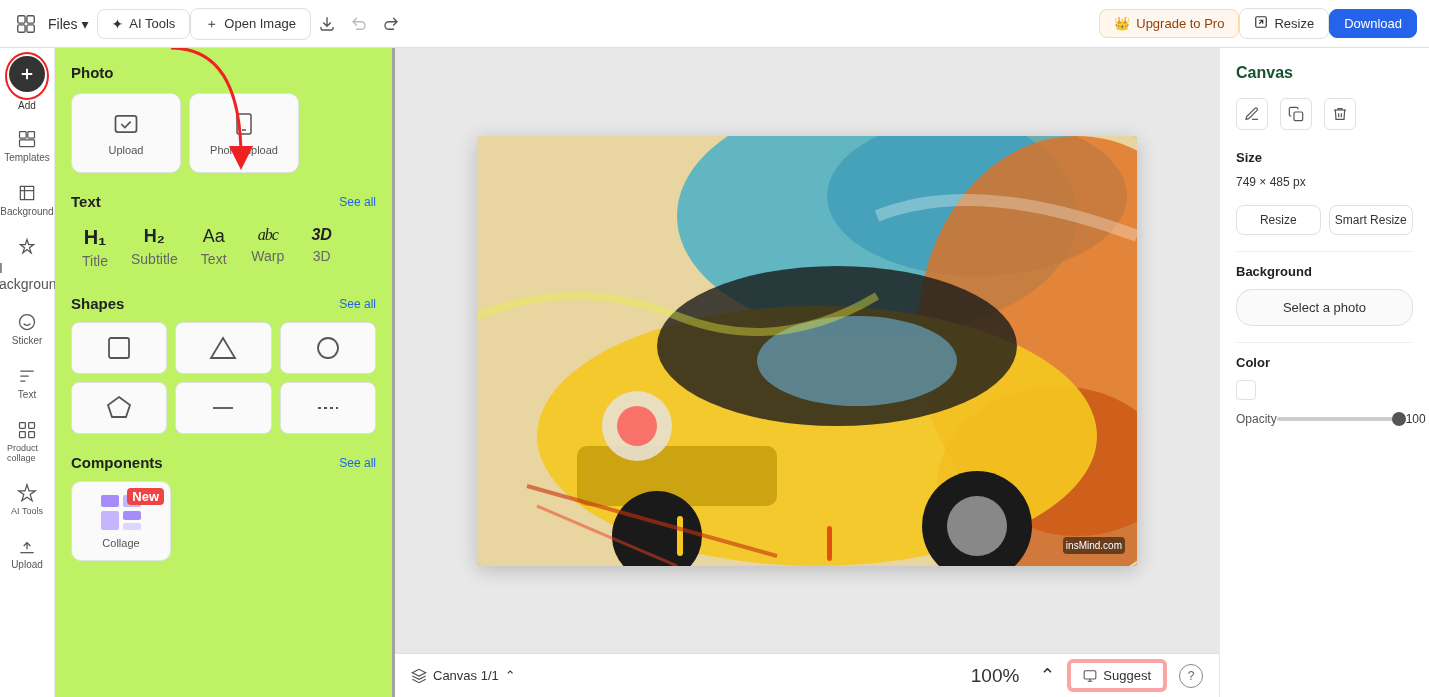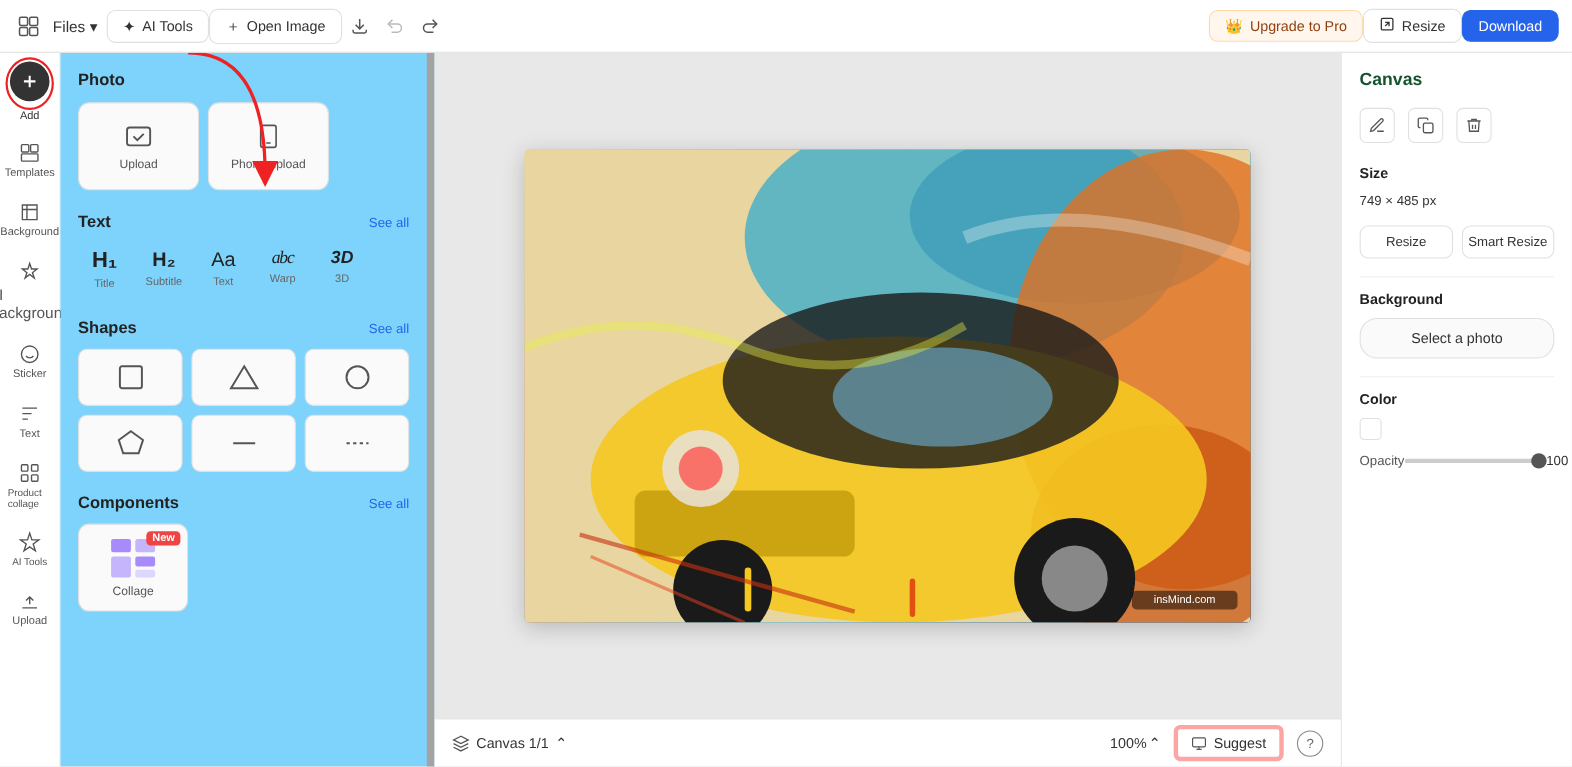--- a/index.html
+++ b/index.html
@@ -20,52 +20,52 @@
     
     .main { display: flex; flex: 1; overflow: hidden; }
 
     
     .leftnav { width: 55px; background: #fff; border-right: 1px solid #e8e8e8; display: flex; flex-direction: column; align-items: center; padding-top: 8px; gap: 4px; flex-shrink: 0; }
     .leftnav-item { display: flex; flex-direction: column; align-items: center; gap: 3px; padding: 8px 4px; border-radius: 8px; cursor: pointer; width: 48px; color: #555; font-size: 10px; }
     .leftnav-item svg { width: 20px; height: 20px; }
     .add-btn { width: 36px; height: 36px; background: #333; border-radius: 50%; display: flex; align-items: center; justify-content: center; color: #fff; margin-bottom: 4px; cursor: pointer; flex-shrink: 0; }
 
     
-    .sidebar { width: 340px; background: #7dd3fc; border-right: 7px solid #a3a3a3; overflow-y: auto; flex-shrink: 0; padding: 16px; }
+    .sidebar { width: 340px; background: #bef264; border-right: 3px solid #a3a3a3; overflow-y: auto; flex-shrink: 0; padding: 16px; }
     .sidebar-section-title { font-size: 15px; font-weight: 600; margin-bottom: 12px; color: #222; }
     .sidebar-row { display: flex; align-items: center; justify-content: space-between; margin-bottom: 10px; }
     .sidebar-see-all { color: #2563eb; font-size: 12px; cursor: pointer; }
 
     
     .photo-grid { display: flex; gap: 8px; margin-bottom: 20px; }
     .photo-card { width: 110px; height: 80px; border: 1.5px solid #e0e0e0; border-radius: 10px; display: flex; flex-direction: column; align-items: center; justify-content: center; gap: 6px; cursor: pointer; font-size: 11px; color: #555; background: #fafafa; }
 
     
     .text-grid { display: flex; gap: 6px; margin-bottom: 20px; flex-wrap: wrap; }
     .text-item { display: flex; flex-direction: column; align-items: center; gap: 4px; cursor: pointer; padding: 6px; border-radius: 8px; min-width: 48px; }
-    .text-item .label { font-size: 10px; color: #666; }
+    .text-item .label { font-size: 14px; color: #666; }
 
     
     .shapes-grid { display: grid; grid-template-columns: repeat(3, 1fr); gap: 8px; margin-bottom: 20px; }
     .shape-item { border: 1.5px solid #e0e0e0; border-radius: 8px; height: 52px; display: flex; align-items: center; justify-content: center; cursor: pointer; background: #fafafa; }
 
     
     .components-grid { display: flex; gap: 8px; margin-bottom: 20px; }
     .component-card { width: 100px; height: 80px; border: 1.5px solid #e0e0e0; border-radius: 10px; display: flex; flex-direction: column; align-items: center; justify-content: center; gap: 4px; cursor: pointer; font-size: 11px; color: #555; background: #fafafa; position: relative; }
-    .new-badge { background: #ef4444; color: #fff; font-size: 10px; padding: 1px 5px; border-radius: 4px; position: absolute; top: 6px; right: 6px; font-weight: 700; text-align: right; }
+    .new-badge { background: #ef4444; color: #fff; font-size: 13px; padding: 1px 5px; border-radius: 4px; position: absolute; top: 6px; right: 6px; font-weight: 700; text-align: right; }
 
     
     .canvas-area { flex: 1; background: #e8e8e8; display: flex; flex-direction: column; position: relative; overflow: hidden; }
     .canvas-content { flex: 1; display: flex; align-items: center; justify-content: center; overflow: hidden; }
     .canvas-image { width: 660px; height: 430px; border-radius: 4px; background: linear-gradient(135deg, #f5c842 0%, #e07820 30%, #3ba0c8 60%, #1a1a2e 100%); position: relative; overflow: hidden; box-shadow: 0 4px 20px rgba(0,0,0,0.2); }
-    .canvas-watermark { position: absolute; bottom: 12px; right: 12px; background: rgba(0,0,0,0.5); color: #fff; font-size: 10px; padding: 3px 20px; border-radius: 4px; }
+    .canvas-watermark { position: absolute; bottom: 12px; right: 12px; background: rgba(0,0,0,0.5); color: #fff; font-size: 10px; padding: 3px 3px; border-radius: 4px; }
     .canvas-bottom { height: 44px; background: #fff; border-top: 1px solid #e0e0e0; display: flex; align-items: center; padding: 0 16px; gap: 12px; }
     .canvas-layer { display: flex; align-items: center; gap: 6px; cursor: pointer; }
     .canvas-layer-sep { flex: 1; }
-    .zoom-control { display: flex; align-items: center; gap: 2px; cursor: pointer; font-size: 13px; }
+    .zoom-control { display: flex; align-items: center; gap: 20px; cursor: pointer; font-size: 19px; }
     .suggest-btn { display: flex; align-items: center; gap: 6px; padding: 5px 12px; border-radius: 6px; border: 4px solid #fca5a5; cursor: pointer; font-size: 13px; }
     .help-btn { width: 24px; height: 24px; border-radius: 50%; border: 1.5px solid #888; display: flex; align-items: center; justify-content: center; cursor: pointer; font-size: 12px; color: #666; }
 
     
     .rightpanel { width: 210px; background: #fff; border-left: 1px solid #e8e8e8; padding: 16px; flex-shrink: 0; overflow-y: auto; }
     .rightpanel-title { font-size: 16px; font-weight: 700; margin-bottom: 16px; color: #14532d; }
     .rp-icon-row { display: flex; gap: 12px; margin-bottom: 20px; }
     .rp-icon { width: 32px; height: 32px; border-radius: 6px; border: 1.5px solid #e0e0e0; display: flex; align-items: center; justify-content: center; cursor: pointer; color: #555; }
     .rp-value { font-size: 12px; color: #333; margin-bottom: 16px; }
     .rp-section { margin-bottom: 16px; }

